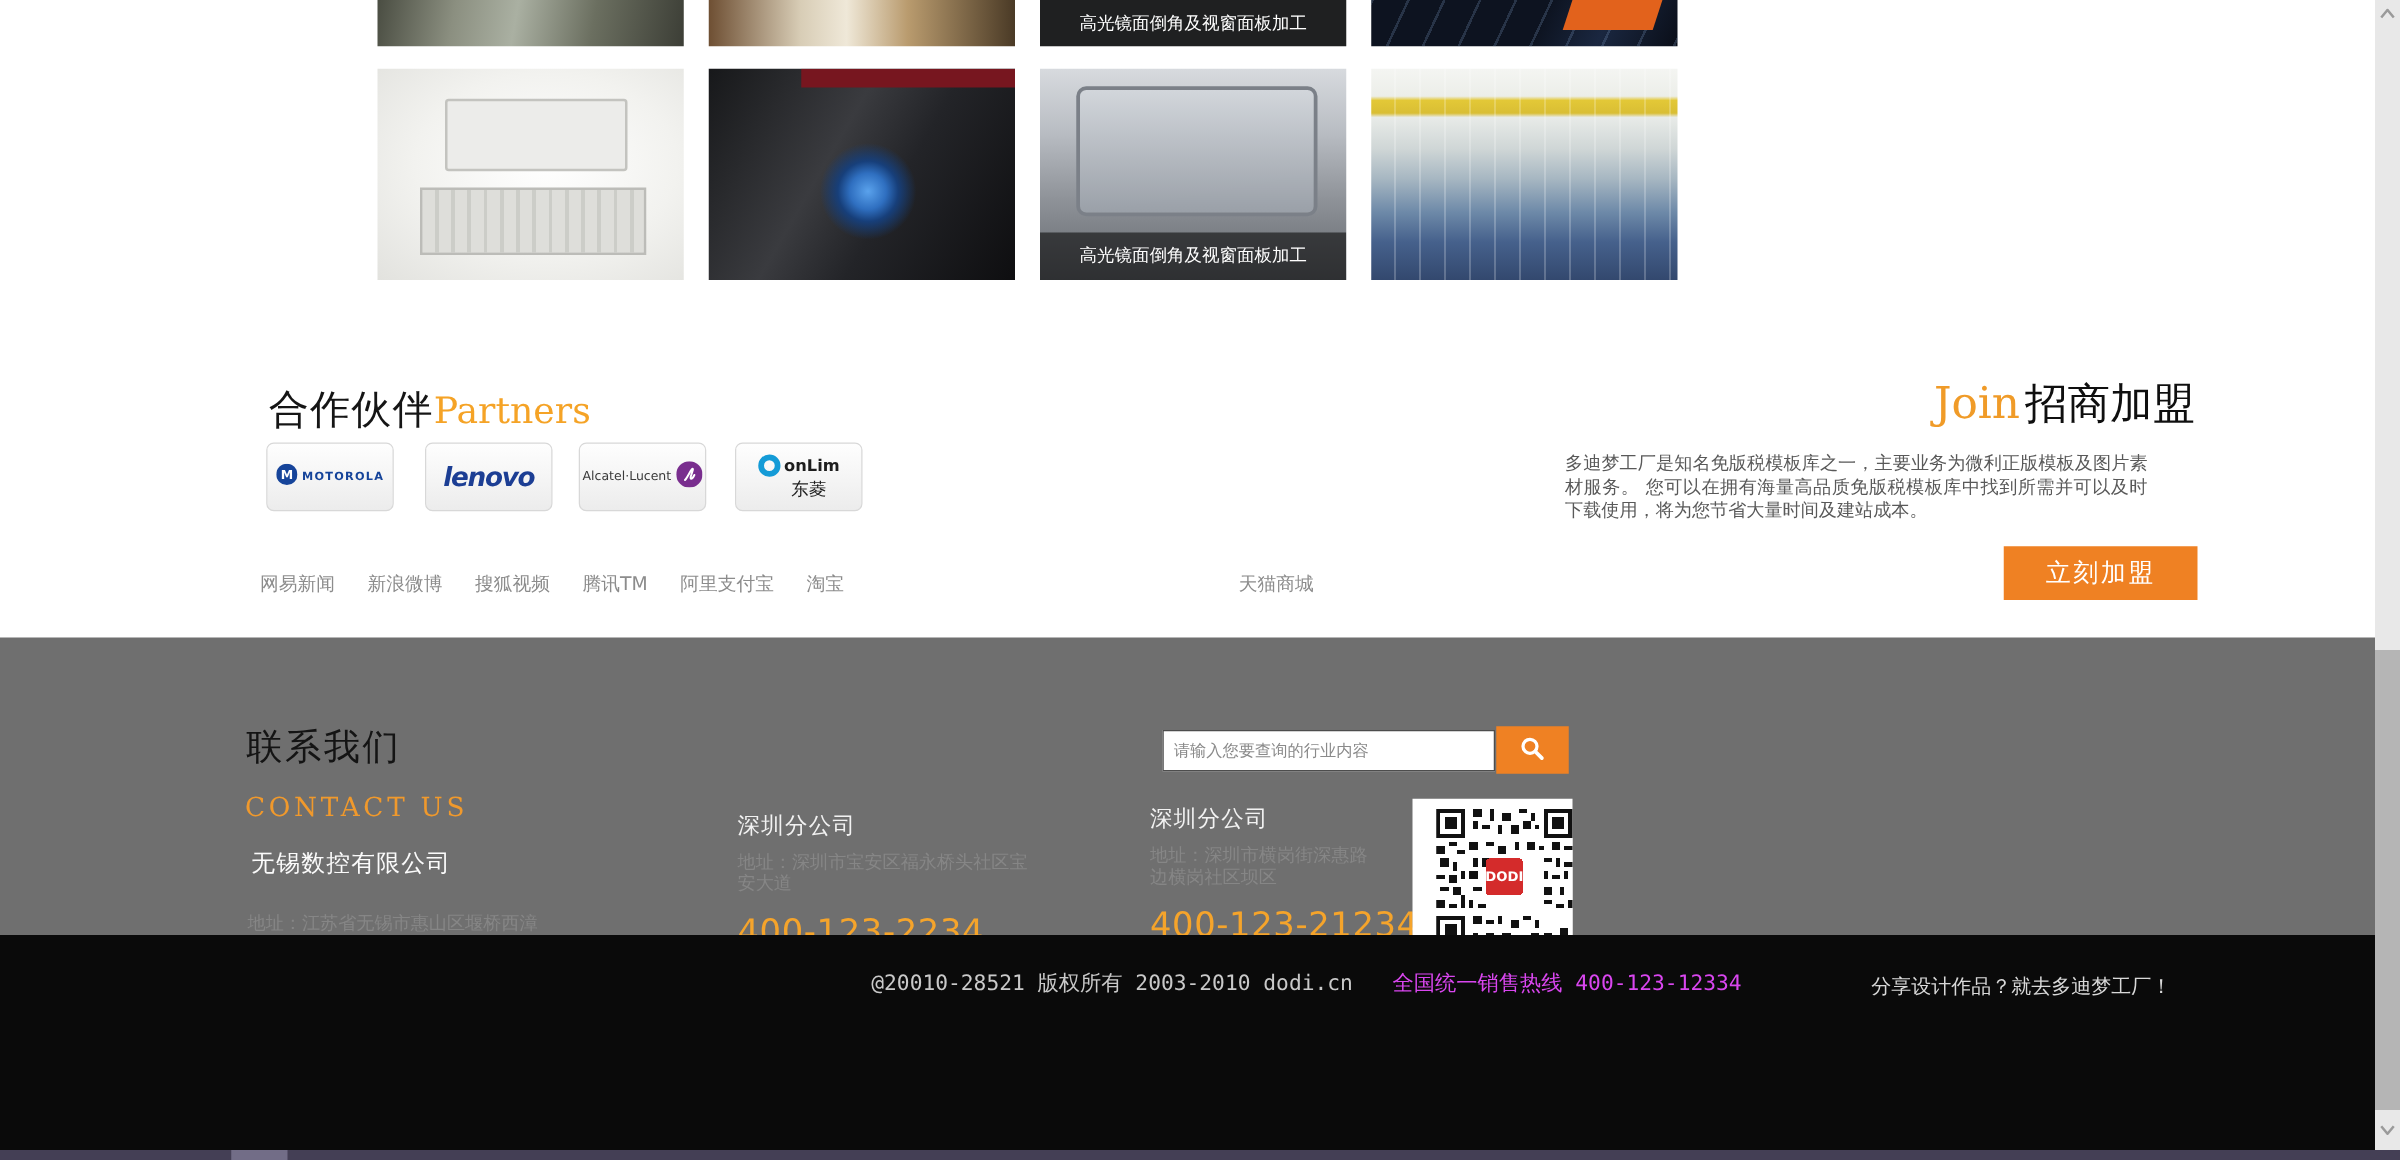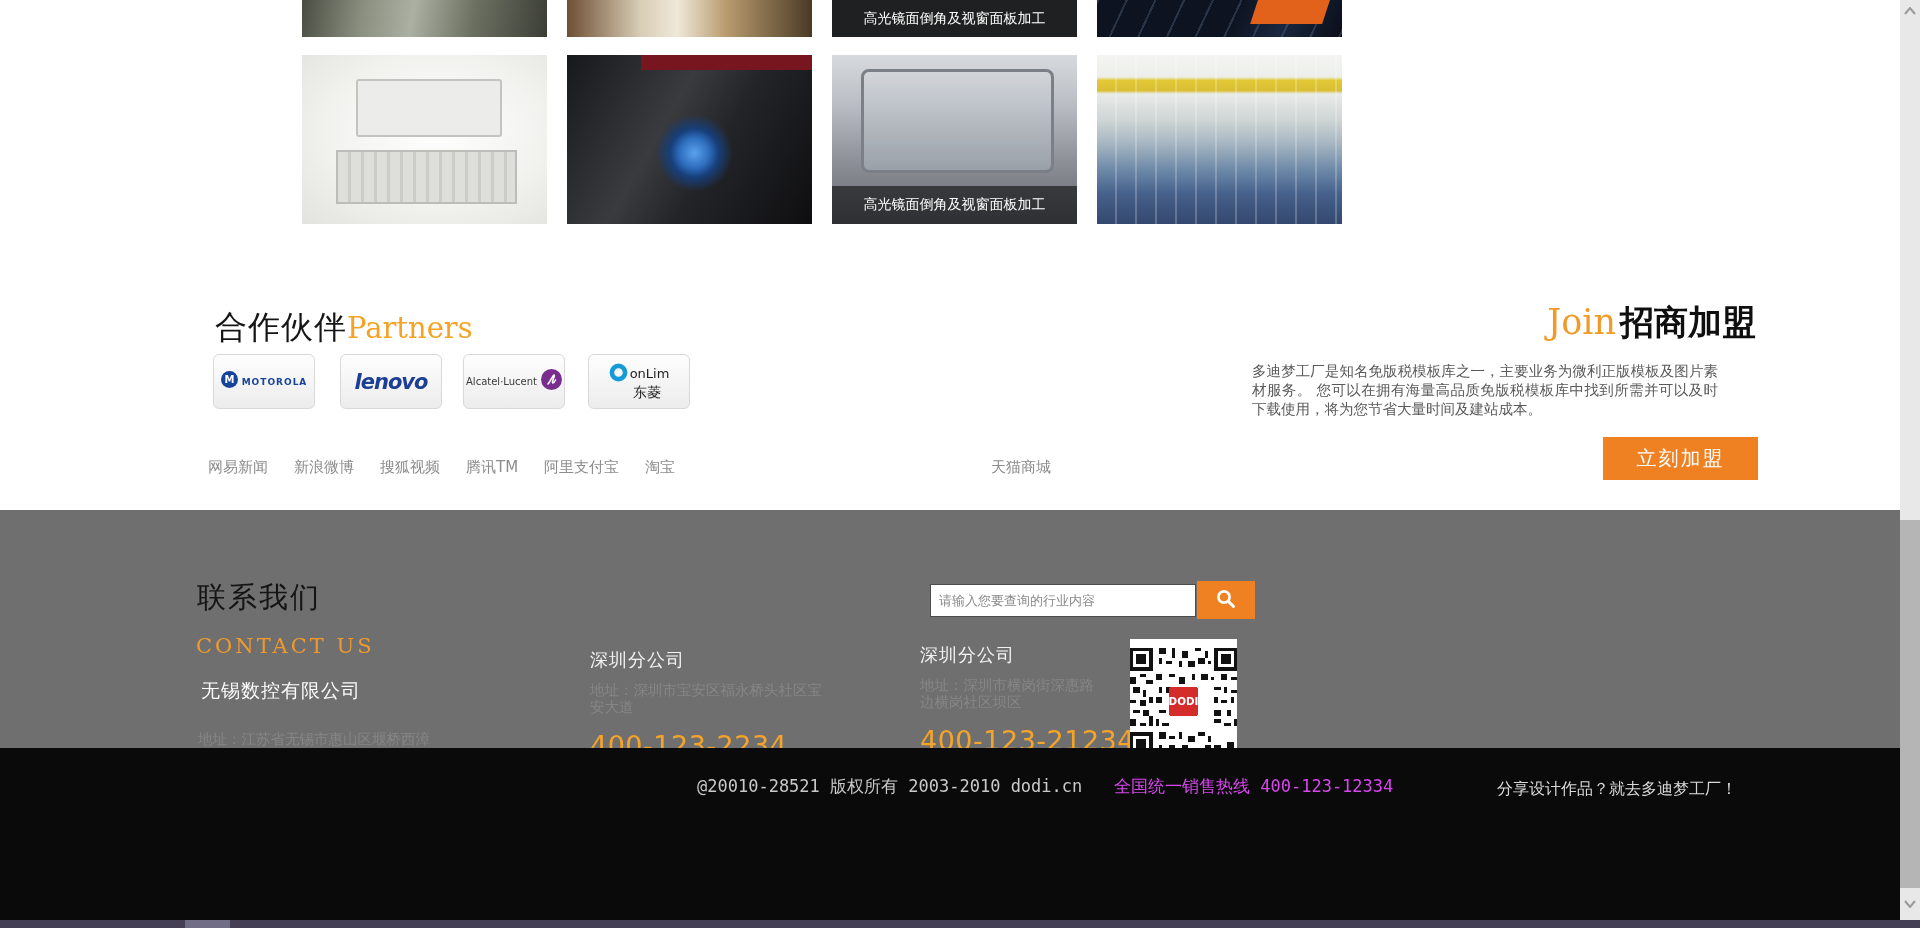--- a/index.html
+++ b/index.html
@@ -48,32 +48,32 @@
              background:linear-gradient(#fefefe,#ececec);border:1px solid #d8d8d8;border-radius:6px;
              display:flex;align-items:center;justify-content:center;overflow:hidden;}
   .lc1{left:213px}.lc2{left:340px}.lc3{left:463px}.lc4{left:588px}
   .moto-row{display:flex;align-items:center;gap:4px;}
   .moto-label{font-size:9px;font-weight:bold;color:#16449a;letter-spacing:1px;}
   .lenovo-label{font-size:21px;font-weight:bold;font-style:italic;color:#1c3e94;letter-spacing:-1px;}
   .alc-row{display:flex;align-items:center;gap:4px;}
   .alc-label{font-size:10px;color:#3a3a3a;}
   .donlim{display:flex;flex-direction:column;align-items:center;line-height:1.1;}
   .donlim-row{display:flex;align-items:center;gap:2px;}
-  .donlim-en{font-size:13px;font-weight:normal;color:#1d1d1d;}
+  .donlim-en{font-size:13px;font-weight:bold;color:#1d1d1d;}
   .donlim-zh{font-size:14px;color:#1d1d1d;margin-left:16px;}
 
   
   .links{left:208px;top:458px;display:flex;gap:26px;font-size:15px;color:#8c8c8c;white-space:nowrap;}
   .links span{cursor:pointer;}
   .link-right{left:991px;top:458px;font-size:15px;color:#8c8c8c;cursor:pointer;}
 
   
   .join-title{top:300px;left:1292px;width:464px;text-align:right;white-space:nowrap;}
   .jt-en{font-size:35px;color:#f09b28;font-family:"DejaVu Serif","Liberation Serif",serif;}
-  .jt-zh{font-size:34px;color:#0f0f0f;font-weight:700;margin-left:4px;}
+  .jt-zh{font-size:34px;color:#0f0f0f;font-weight:400;margin-left:4px;}
   .join-desc{top:362px;left:1252px;width:466px;font-size:14.5px;line-height:19px;color:#595959;text-align:justify;}
   .join-btn{top:437px;left:1603px;width:155px;height:43px;background:#ef8123;color:#fff;font-size:20px;
             border:none;display:flex;align-items:center;justify-content:center;letter-spacing:2px;cursor:pointer;}
 
   
   .footer{top:510px;left:0;width:1900px;height:238px;background:#6f6f6f;}
   .footer .abs{position:absolute;margin-top:48px;}
   .f-title-zh{left:197px;top:20px;font-size:29px;color:#141414;letter-spacing:2px;}
   .f-title-en{left:196px;top:76px;font-size:21px;color:#f0992c;letter-spacing:3px;
               font-family:"DejaVu Serif","Liberation Serif",serif;}
@@ -83,21 +83,21 @@
   .b-name{font-size:18px;color:#f2f2f2;letter-spacing:1px;}
   .b-addr{font-size:14.5px;line-height:17px;color:#868686;margin-top:10px;}
   .b-phone{font-size:27px;color:#f5a42b;margin-top:14px;letter-spacing:.5px;}
   .branch1{left:590px;top:90px;}
   .branch2{left:920px;top:85px;}
   .search-input{left:930px;top:26px;width:266px;height:33px;background:#fff;border:1px solid #4d4d4d;
                 font-size:13px;padding:0 8px;color:#333;outline:none;box-sizing:border-box;}
   .search-input::placeholder{color:#8a8a8a;}
   .search-btn{left:1197px;top:23px;width:58px;height:38px;background:#ef8123;border:none;
               display:flex;align-items:center;justify-content:center;cursor:pointer;}
-  .qr-box{left:1130px;top:81px;width:107px;height:125px;background:#fff;
+  .qr-box{left:1130px;top:81px;width:128px;height:125px;background:#fff;
           display:flex;align-items:center;justify-content:flex-end;}
 
   
   .copybar{top:748px;left:0;width:1900px;height:172px;background:#0a0a0a;}
   .copy-left{position:absolute;left:697px;top:27px;font-size:17px;color:#c9c9c9;
              font-family:"DejaVu Sans Mono","Liberation Mono",monospace;}
   .copy-hotline{position:absolute;left:1114px;top:27px;font-size:17px;color:#d946ef;
              font-family:"DejaVu Sans Mono","Liberation Mono",monospace;}
   .copy-slogan{position:absolute;left:1497px;top:31px;font-size:16px;color:#d8d8d8;}
 

